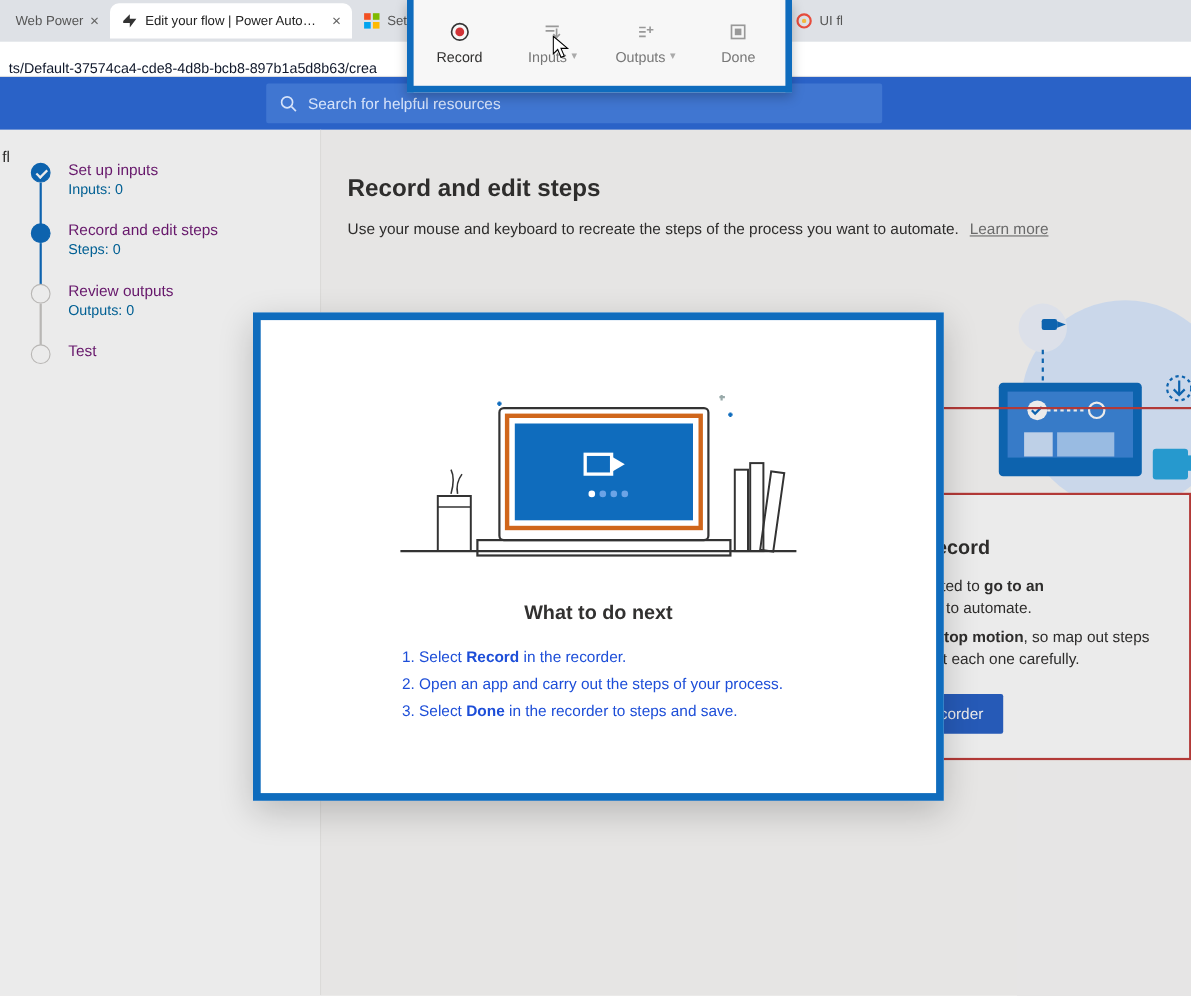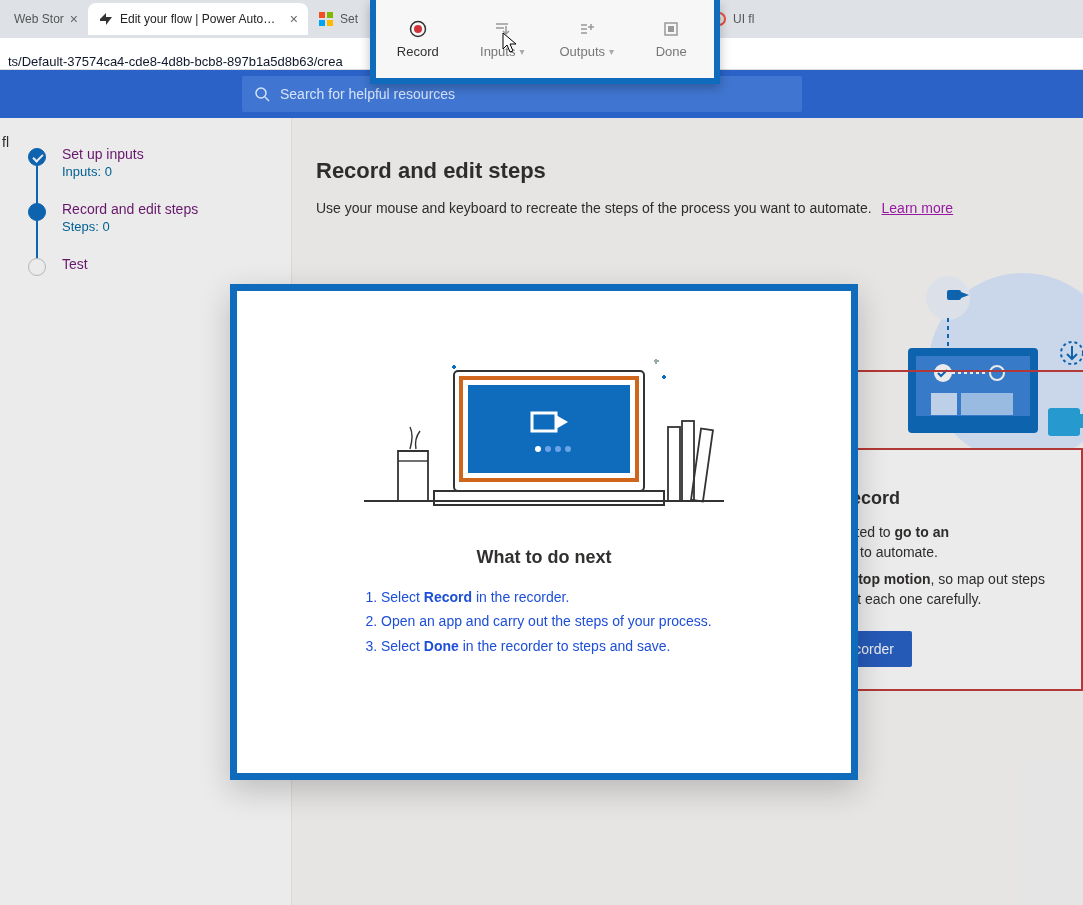--- a/index.html
+++ b/index.html
@@ -125,21 +125,21 @@
 
   .canvas {
     flex: 1;
     background: #faf9f8;
     padding: 40px 40px 0 24px;
     position: relative;
     overflow: hidden;
   }
   .canvas h1 { font-size: 22px; font-weight: 600; margin-bottom: 16px; }
   .canvas p.sub { color: #323130; font-size: 14px; }
-  .canvas a.learn { color: #a21caf; margin-left: 6px; }
+  .canvas a.learn { color: #737373; margin-left: 6px; }
 
   
   .info-card {
     position: absolute;
     right: 0; top: 330px;
     width: 480px;
     border: 2px solid #c23e3c;
     background: #fff;
     padding: 22px 24px;
     text-align: center;
@@ -156,21 +156,21 @@
 
   
   .overlay {
     position: absolute; inset: 118px 0 0 0;
     background: rgba(0,0,0,0.08);
     pointer-events:none;
   }
   .modal {
     position: absolute;
     left: 230px; top: 284px;
-    width: 628px; height: 496px;
+    width: 628px; height: 444px;
     background: #fff;
     border: 7px solid #0f6cbd;
     box-shadow: 0 10px 30px rgba(0,0,0,0.2);
     z-index: 50;
     padding: 30px 42px;
   }
   .modal .illus { display:block; margin: 30px auto 16px; }
   .modal h2 { text-align:center; font-size:18px; font-weight:600; margin: 26px 0 18px; }
   .modal ol { list-style: decimal; padding-left: 18px; font-size:14px; color:#1d4ed8; line-height:1.6; margin-left:84px; margin-right:60px;}
   .modal ol li { margin-bottom: 2px; }
@@ -213,21 +213,21 @@
   .red-line{
     position:absolute; right:0; top:252px;
     width:490px; height:2px; background:#c23e3c;
   }
 </style>
 </head>
 <body>
 
 <div class="browser-tabs">
   <div class="tab">
-    <span class="tab-title">Web Stor</span>
+    <span class="tab-title">Web Power</span>
     <span class="tab-close">×</span>
   </div>
   <div class="tab active">
     <svg class="favicon" viewBox="0 0 16 16">
         <path d="M2 8 L8 2 L8 6 L14 6 L8 14 L8 10 L2 10 Z" fill="#333"></path>
       </svg>
     <span class="tab-title">Edit your flow | Power Automate</span>
     <span class="tab-close">×</span>
   </div>
   <div class="tab">
@@ -284,20 +284,26 @@
         <div class="meta">Inputs: 0</div>
       </div>
       <div class="wstep active">
         <div class="dot active"></div>
         <div class="line"></div>
         <div class="label">Record and edit steps</div>
         <div class="meta">Steps: 0</div>
       </div>
       <div class="wstep">
         <div class="dot"></div>
+        <div class="line"></div>
+        <div class="label">Review outputs</div>
+        <div class="meta">Outputs: 0</div>
+      </div>
+      <div class="wstep">
+        <div class="dot"></div>
         <div class="label">Test</div>
       </div>
     </div>
   </div>
 
   <div class="canvas">
     <h1>Record and edit steps</h1>
     <p class="sub">
       <span>Use your mouse and keyboard to recreate the steps of the process you want to automate.</span>
       <a href="#" class="learn">Learn more</a>

